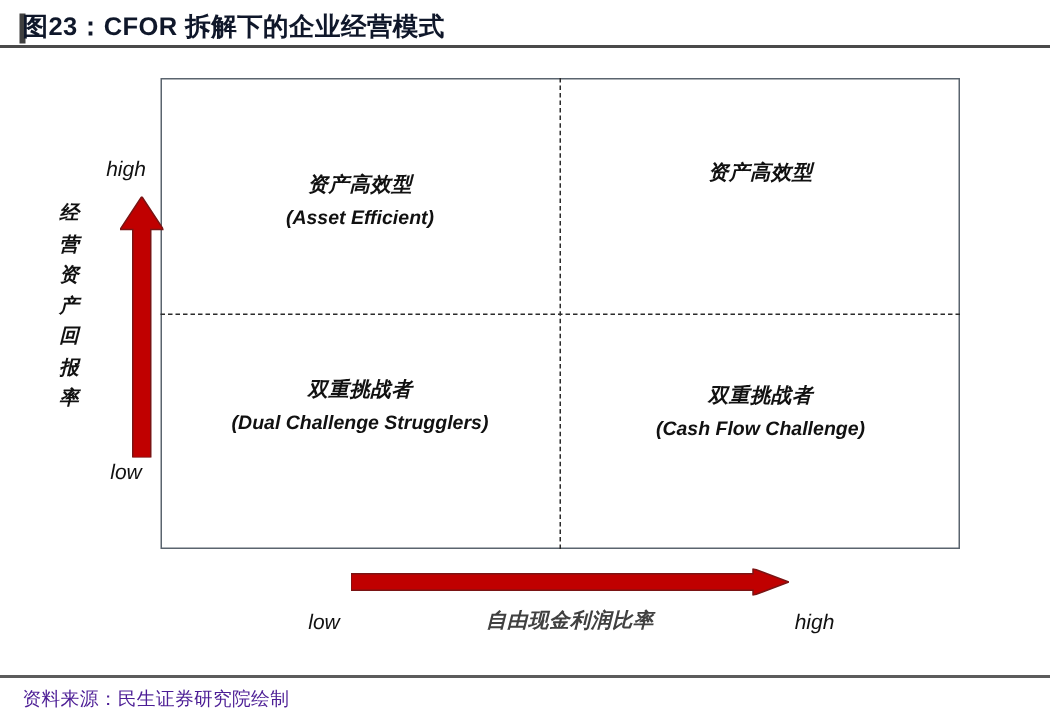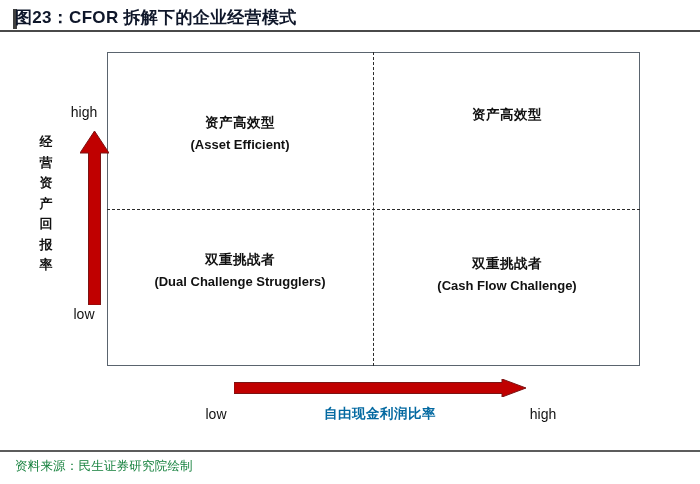--- a/index.html
+++ b/index.html
@@ -52,20 +52,21 @@
     border-top: 2px solid #4a4a4a;
   }
 
   
   .diagram {
     position: absolute;
     left: 0;
     top: 34px;
     width: 700px;
     height: 406px;
+    font-style: italic;
   }
 
   .plot-box {
     position: absolute;
     left: 107px;
     top: 18px;
     width: 533px;
     height: 314px;
     border: 1.5px solid #5a646e;
     box-sizing: border-box;
@@ -183,38 +184,38 @@
   }
   .x-title {
     position: absolute;
     left: 250px;
     top: 371px;
     width: 260px;
     text-align: center;
     font-size: 13.5px;
     font-weight: bold;
     letter-spacing: 0.5px;
-    color: #0369a1;
+    color: #404040;
   }
 
   
   .footer-rule {
     position: absolute;
     left: 0;
     top: 450px;
     width: 700px;
     height: 0;
     border-top: 2px solid #5c5c5c;
   }
   .footer-text {
     position: absolute;
     left: 15px;
     top: 458px;
     font-size: 12.5px;
-    color: #15803d;
+    color: #4c1d95;
     letter-spacing: 0.2px;
     white-space: nowrap;
   }
 </style>
 </head>
 <body>
 
 <div class="title-block">
   <div class="title-accent"></div>
   <div class="title-text">图23：CFOR 拆解下的企业经营模式</div>

